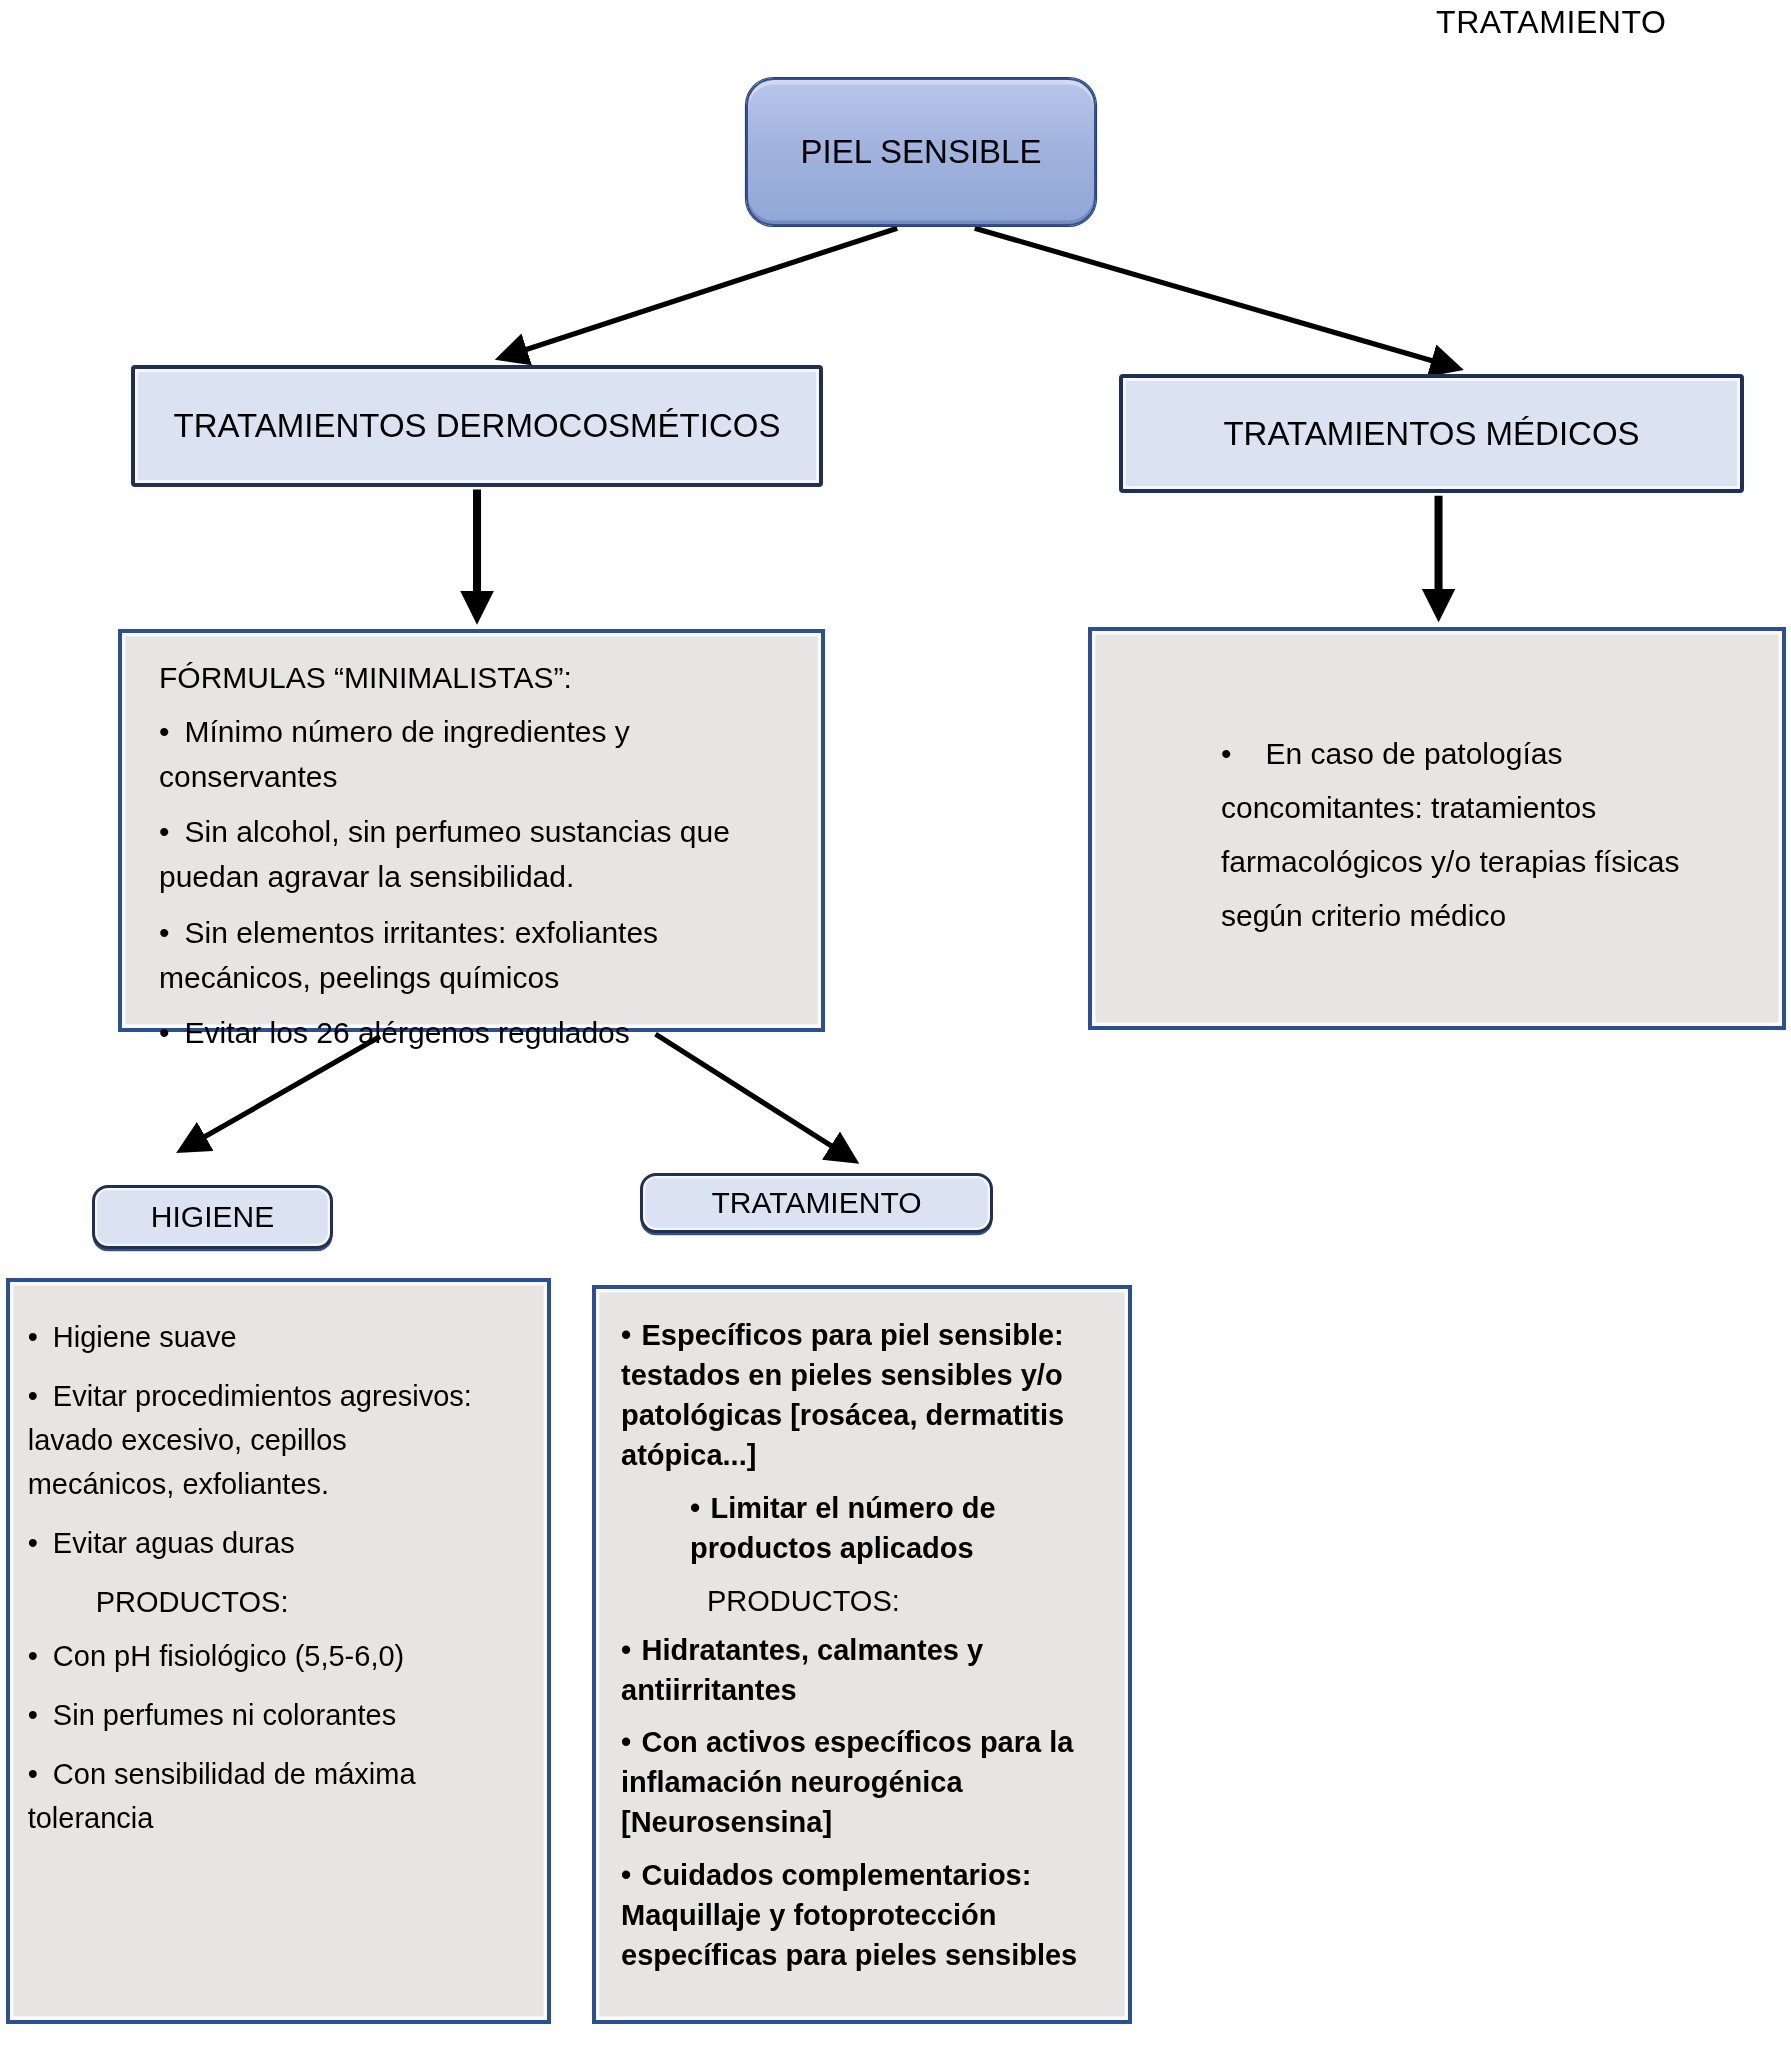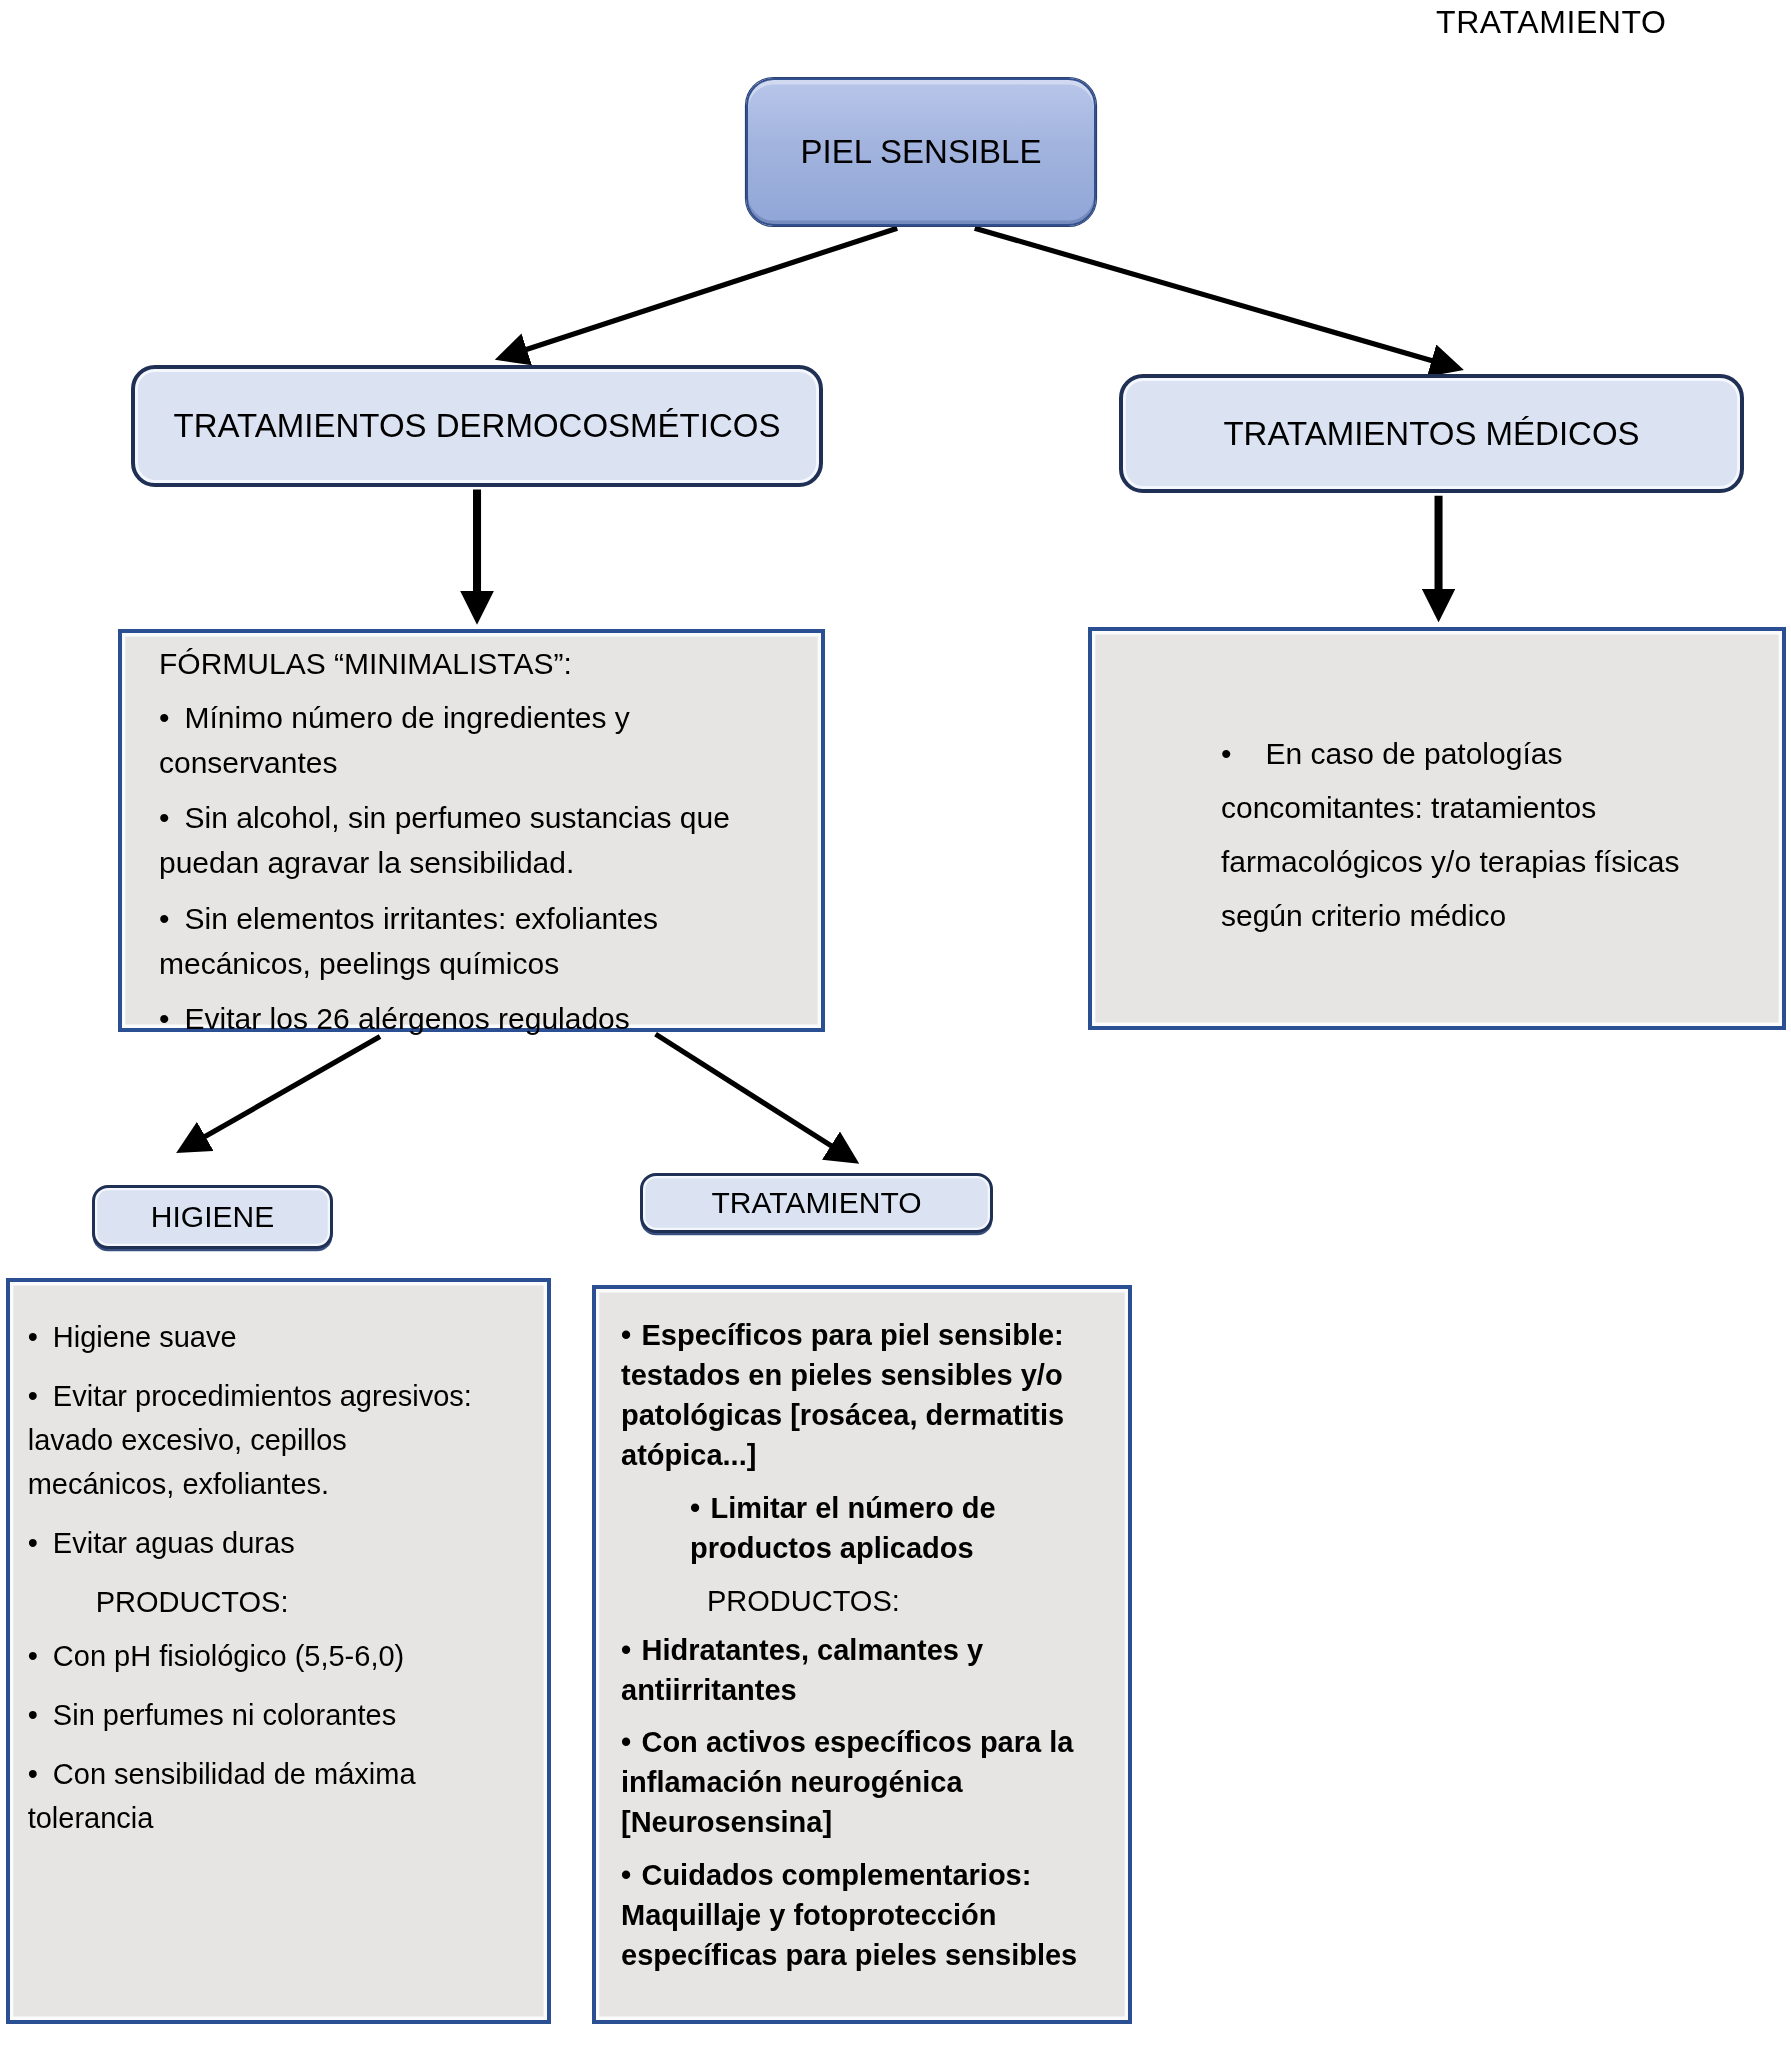--- a/index.html
+++ b/index.html
@@ -21,21 +21,21 @@
     left:746px;top:76px;width:350px;height:148px;border-radius:27.6px;
     background:linear-gradient(180deg,#b9c6ea 0%,#a2b4de 45%,#90a6d7 100%);
     border:2.9px solid #33508e;
     box-shadow:inset 0 4.6px 0 rgba(255,255,255,.35), inset 0 -3.4px 0 rgba(40,60,110,.25), 0 0 0 1.1px #2a4071;
     display:flex;align-items:center;justify-content:center;
     font-size:33px;
   }
 
   
   .blue-box{
-    background:#dbe3f3;border:4px solid #1f3054;border-radius:24px;
+    background:#dbe3f3;border:4px solid #1f3054;border-radius:4px;
     box-shadow:inset 0 0 0 2.9px #f4f7fd;
     display:flex;align-items:center;justify-content:center;text-align:center;
     font-size:33px;
   }
   .branch-dermo{left:131px;top:363px;width:692px;height:122px;}
   .branch-medico{left:1119px;top:372px;width:625px;height:119px;}
 
   
   .small-blue{
     background:#dbe3f3;border:3.4px solid #1f3054;border-radius:16px;
@@ -44,21 +44,21 @@
     font-size:30px;
   }
   .higiene-box{left:92px;top:1183px;width:241px;height:64px;}
   .trat-box{left:640px;top:1171px;width:353px;height:60px;}
 
   
   .gray-box{
     background:#e6e5e4;border:4.6px solid #2b4f93;
     box-shadow:inset 0 0 0 3.4px #fbfbfb;
   }
-  .formulas-box{left:118px;top:627px;width:707px;height:403px;padding:8px 32px 0 37px;font-size:30px;line-height:45px;}
+  .formulas-box{left:118px;top:627px;width:707px;height:403px;padding:22px 32px 0 37px;font-size:30px;line-height:45px;}
   .medical-box{left:1088px;top:625px;width:698px;height:403px;padding:96px 31px 12px 129px;font-size:30px;line-height:54px;}
   .bl-box{left:5.7px;top:1276px;width:545px;height:746px;padding:33px 72px 0 18px;font-size:29px;line-height:44px;}
   .br-box{left:592px;top:1283px;width:540px;height:739px;padding:26.4px 24px 0 25px;font-size:29px;line-height:40px;}
 
   .box-title{margin:0 0 9.2px 0;}
   .bullet-item{margin:0 0 10.3px 0;}
   .bl-box .bullet-item{margin-bottom:15px;}
   .br-box .bullet-item{margin-bottom:12.6px;font-weight:bold;}
   .medical-box .bullet-item{margin:0;}
   .dot{display:inline;}

